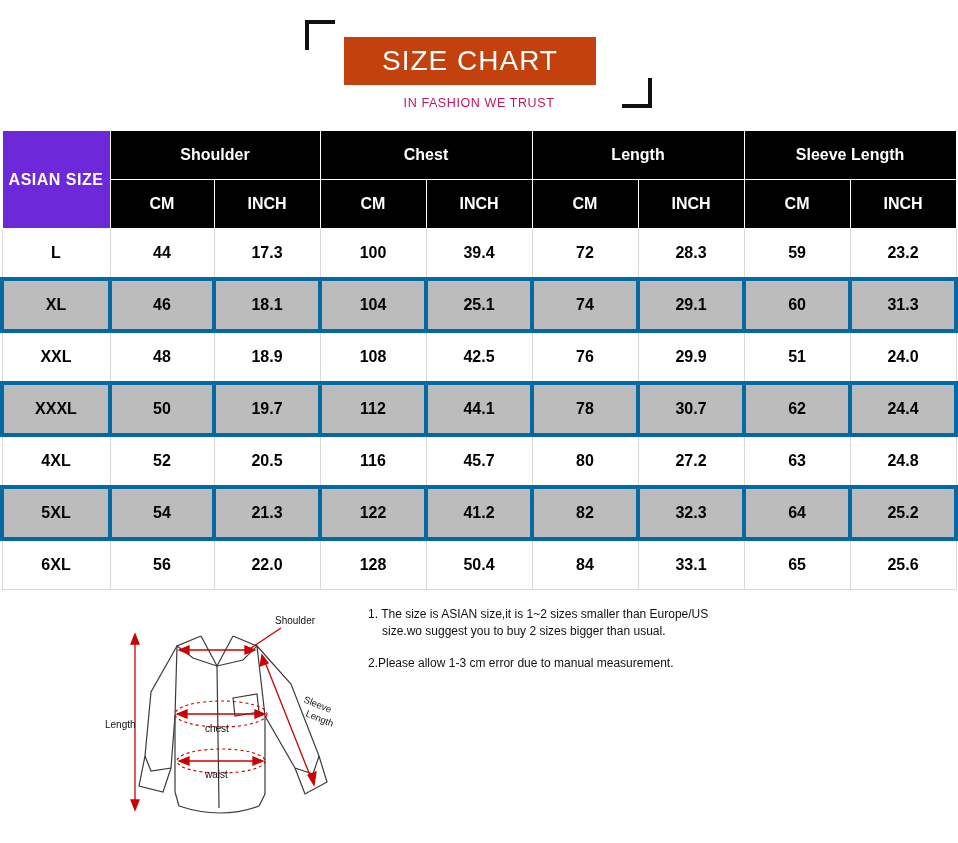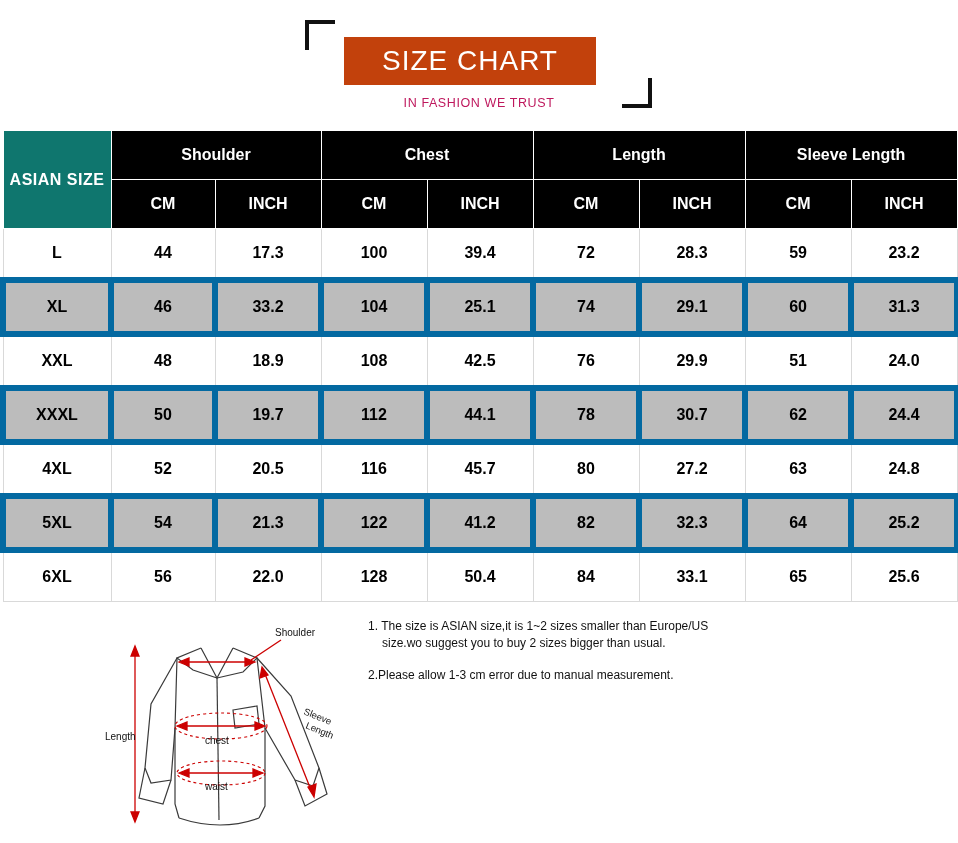--- a/index.html
+++ b/index.html
@@ -86,39 +86,39 @@
   }
   .hdr-group {
     height: 48px;
     font-size: 17px;
   }
   .hdr-unit {
     height: 48px;
     font-size: 15px;
   }
   .hdr-asian {
-    background: #0f766e;
+    background: #6d28d9;
     color: #fff;
     font-size: 15px;
     letter-spacing: 0.5px;
     text-align: left;
     padding-left: 4px;
     vertical-align: bottom;
     padding-bottom: 9px;
   }
   tr.row-white td {
     background: #ffffff;
     color: #000;
     border: 1px solid #d9d9d9;
     height: 48px;
   }
   tr.row-grey td {
     background: #bcbcbc;
     color: #000;
-    border: 6px solid #0369a1;
+    border: 4px solid #0369a1;
     height: 48px;
   }
   td.size-cell {
     font-weight: bold;
     font-size: 16px;
   }
 
   
   .bottom {
     position: relative;
@@ -203,21 +203,21 @@
       <td>100</td>
       <td>39.4</td>
       <td>72</td>
       <td>28.3</td>
       <td>59</td>
       <td>23.2</td>
     </tr>
     <tr class="row-grey">
       <td class="size-cell">XL</td>
       <td>46</td>
-      <td>33.2</td>
+      <td>18.1</td>
       <td>104</td>
       <td>25.1</td>
       <td>74</td>
       <td>29.1</td>
       <td>60</td>
       <td>31.3</td>
     </tr>
     <tr class="row-white">
       <td class="size-cell">XXL</td>
       <td>48</td>

